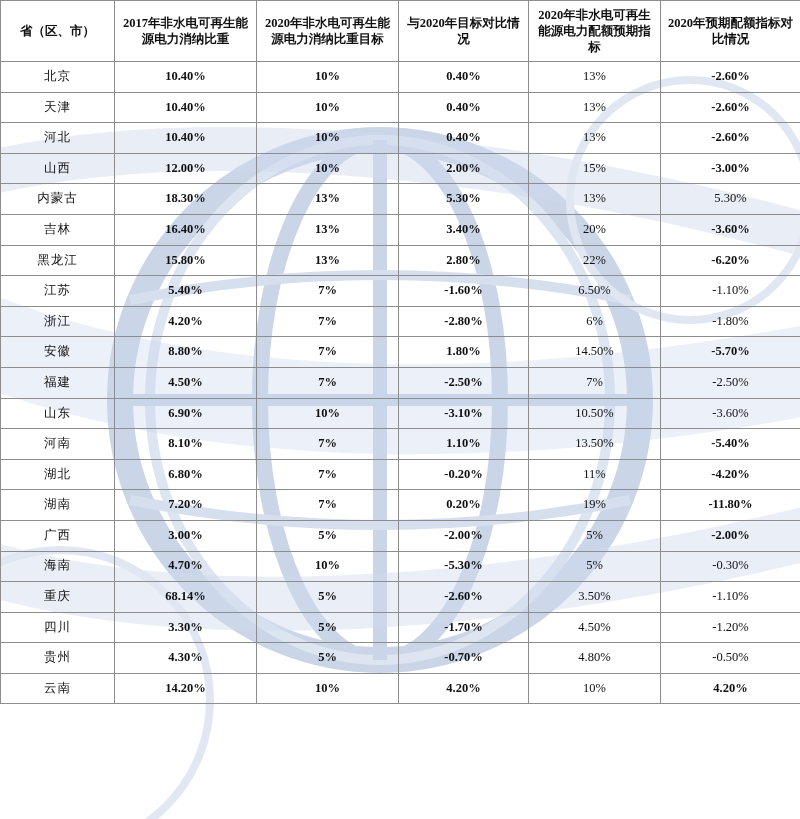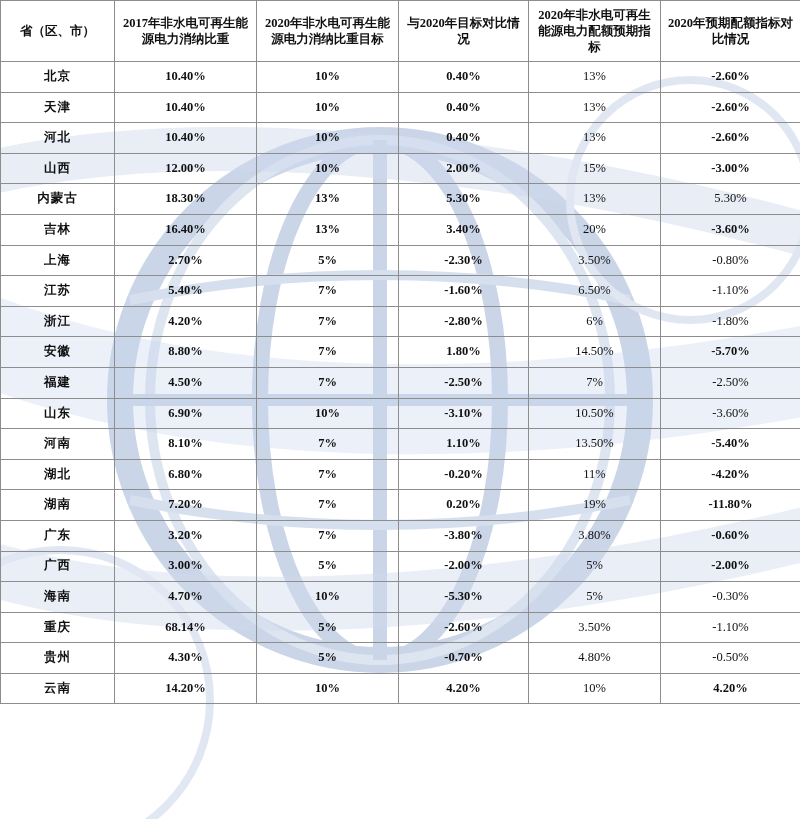--- a/index.html
+++ b/index.html
@@ -58,21 +58,21 @@
     height: 54px;
     padding: 3px 5px;
     line-height: 1.3;
   }
 
   table.data-table tbody td {
     height: 25.6px;
   }
 
   td.prov {
-    font-weight: bold;
+    font-weight: normal;
     letter-spacing: 1px;
   }
 
   td.num {
     font-weight: bold;
   }
 
   td.plain {
     font-weight: normal;
   }
@@ -178,26 +178,26 @@
         </tr>
         <tr>
           <td class="prov">吉林</td>
           <td class="num">16.40%</td>
           <td class="num">13%</td>
           <td class="num">3.40%</td>
           <td class="plain">20%</td>
           <td class="num neg">-3.60%</td>
         </tr>
         <tr>
-          <td class="prov">上海</td>
-          <td class="num">2.70%</td>
-          <td class="num">5%</td>
-          <td class="num neg">-2.30%</td>
-          <td class="plain">3.50%</td>
-          <td class="plain">-0.80%</td>
+          <td class="prov">黑龙江</td>
+          <td class="num">15.80%</td>
+          <td class="num">13%</td>
+          <td class="num">2.80%</td>
+          <td class="plain">22%</td>
+          <td class="num neg">-6.20%</td>
         </tr>
         <tr>
           <td class="prov">江苏</td>
           <td class="num">5.40%</td>
           <td class="num">7%</td>
           <td class="num neg">-1.60%</td>
           <td class="plain">6.50%</td>
           <td class="plain">-1.10%</td>
         </tr>
         <tr>
@@ -248,28 +248,20 @@
           <td class="plain">11%</td>
           <td class="num neg">-4.20%</td>
         </tr>
         <tr>
           <td class="prov">湖南</td>
           <td class="num">7.20%</td>
           <td class="num">7%</td>
           <td class="num">0.20%</td>
           <td class="plain">19%</td>
           <td class="num neg">-11.80%</td>
-        </tr>
-        <tr>
-          <td class="prov">广东</td>
-          <td class="num">3.20%</td>
-          <td class="num">7%</td>
-          <td class="num">-3.80%</td>
-          <td class="plain">3.80%</td>
-          <td class="num neg">-0.60%</td>
         </tr>
         <tr>
           <td class="prov">广西</td>
           <td class="num">3.00%</td>
           <td class="num">5%</td>
           <td class="num">-2.00%</td>
           <td class="plain">5%</td>
           <td class="num neg">-2.00%</td>
         </tr>
         <tr>
@@ -282,20 +274,28 @@
         </tr>
         <tr>
           <td class="prov">重庆</td>
           <td class="num">68.14%</td>
           <td class="num">5%</td>
           <td class="num neg">-2.60%</td>
           <td class="plain">3.50%</td>
           <td class="plain">-1.10%</td>
         </tr>
         <tr>
+          <td class="prov">四川</td>
+          <td class="num">3.30%</td>
+          <td class="num">5%</td>
+          <td class="num neg">-1.70%</td>
+          <td class="plain">4.50%</td>
+          <td class="plain">-1.20%</td>
+        </tr>
+        <tr>
           <td class="prov">贵州</td>
           <td class="num">4.30%</td>
           <td class="num">5%</td>
           <td class="num neg">-0.70%</td>
           <td class="plain">4.80%</td>
           <td class="plain">-0.50%</td>
         </tr>
         <tr>
           <td class="prov">云南</td>
           <td class="num">14.20%</td>

